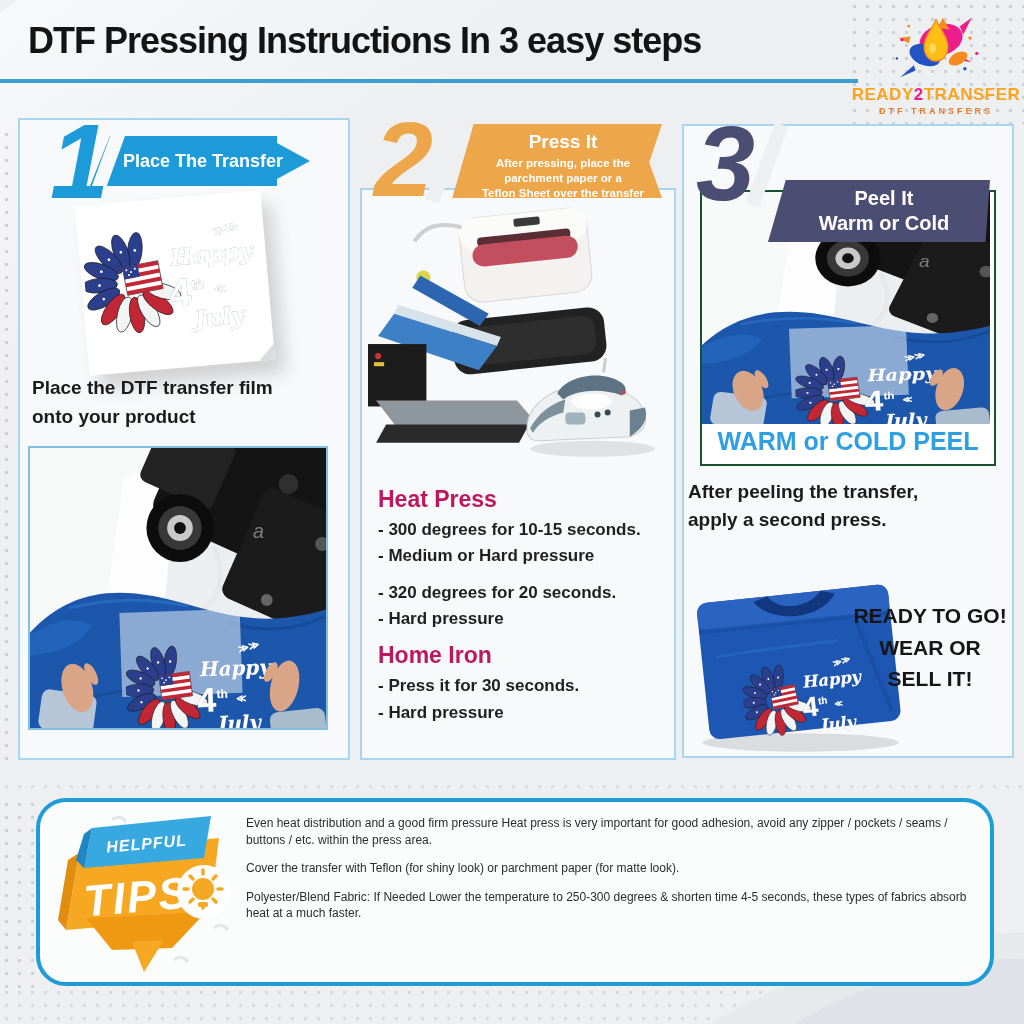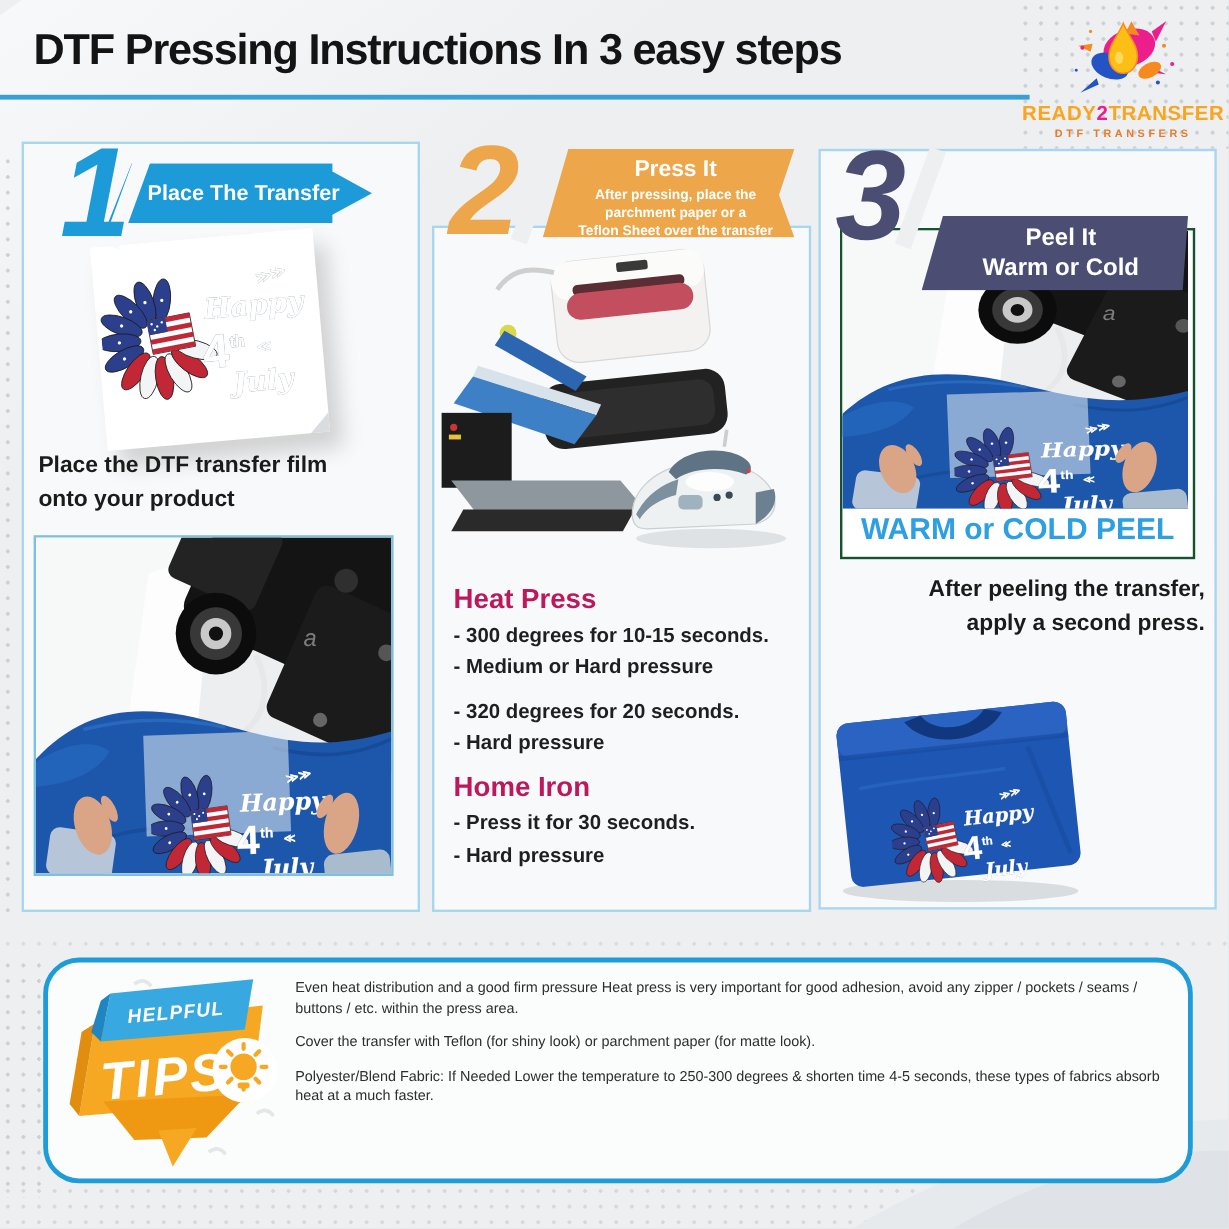--- a/index.html
+++ b/index.html
@@ -61,21 +61,21 @@
   .photo2{left:366px;top:194px;width:298px;height:284px;z-index:2;}
   .photo2 svg{width:100%;height:100%;}
   .text2{left:378px;top:486px;width:288px;z-index:2;}
   .sec{margin-bottom:10px;}
   .sec-h{font-size:23px;font-weight:800;color:#be185d;margin:0 0 4px;}
   .bullet{font-size:17px;font-weight:700;color:#1f1f1f;line-height:1.55;}
   
   .inner3{left:700px;top:190px;width:292px;height:272px;border:2px solid #14532d;background:#fff;z-index:2;}
   .inner3 .press{width:288px;height:232px;}
   .peel-label{height:38px;line-height:34px;text-align:center;font-size:25px;font-weight:800;color:#2e9fe0;}
-  .after3{left:688px;top:478px;width:316px;text-align:right;font-size:19px;font-weight:700;
+  .after3{left:688px;top:478px;width:316px;text-align:left;font-size:19px;font-weight:700;
           line-height:1.45;color:#1b1b1b;z-index:2;}
   .fold{left:686px;top:545px;width:230px;height:212px;z-index:2;}
   .fold svg{width:100%;height:100%;}
   .ready{left:852px;top:600px;width:156px;text-align:center;font-size:21px;font-weight:800;
          line-height:1.5;color:#151515;z-index:3;}
   
   .tips{left:36px;top:798px;width:950px;height:180px;border:4px solid #1e9cd7;border-radius:30px;
         background:#fbfcfc;z-index:2;}
   .badge{position:absolute;left:14px;top:6px;width:196px;height:168px;}
   .tips-body{position:absolute;left:206px;top:13px;width:736px;}
@@ -370,20 +370,25 @@
       <g transform="rotate(-6 112 110)">
         <rect x="16" y="46" width="188" height="134" rx="10" fill="#1e56b4"></rect>
         <rect x="16" y="46" width="188" height="28" rx="10" fill="#2a63c2"></rect>
         <path d="M72 50 C 88 74 136 74 152 50 L 138 46 C 126 62 96 62 86 46 Z" fill="#11387f"></path>
         <rect x="16" y="72" width="188" height="4" fill="#174a9e" opacity=".6"></rect>
         <path d="M30 100 C 70 96 110 98 150 96" stroke="#2e6fc4" stroke-width="3" fill="none" opacity=".5"></path>
         <path d="M170 80 L 196 170" stroke="#174a9e" stroke-width="4" opacity=".5"></path>
         <use href="#flag-design" xlink:href="#flag-design" transform="translate(52,90) scale(0.55)"></use>
       </g>
     </svg>
+  </div>
+  <div class="abs ready">
+    <div>READY TO GO!</div>
+    <div>WEAR OR</div>
+    <div>SELL IT!</div>
   </div>
 
   <div class="abs tips">
     <svg class="badge" viewBox="0 0 196 168">
       <path d="M10 76 q 8 -6 14 2" stroke="#e4e6e8" stroke-width="3" fill="none"></path>
       <path d="M160 120 q 8 -6 14 2" stroke="#e4e6e8" stroke-width="3" fill="none"></path>
       <path d="M120 152 q 8 -6 14 2" stroke="#e4e6e8" stroke-width="3" fill="none"></path>
       <path d="M58 12 q 8 -6 14 2" stroke="#e4e6e8" stroke-width="3" fill="none"></path>
       <polygon points="25,45 165,30 155,110 12,122" fill="#f6a823"></polygon>
       <polygon points="32,110 152,104 118,140 58,142" fill="#ef9913"></polygon>

